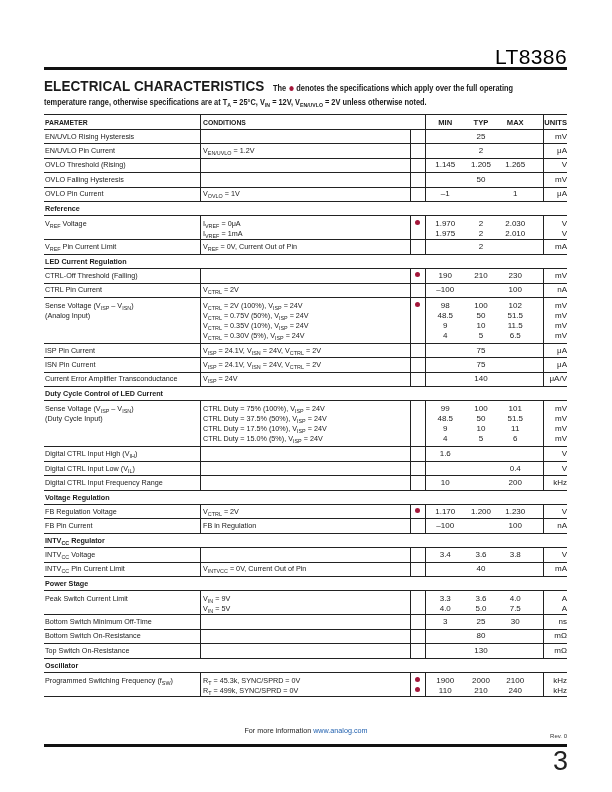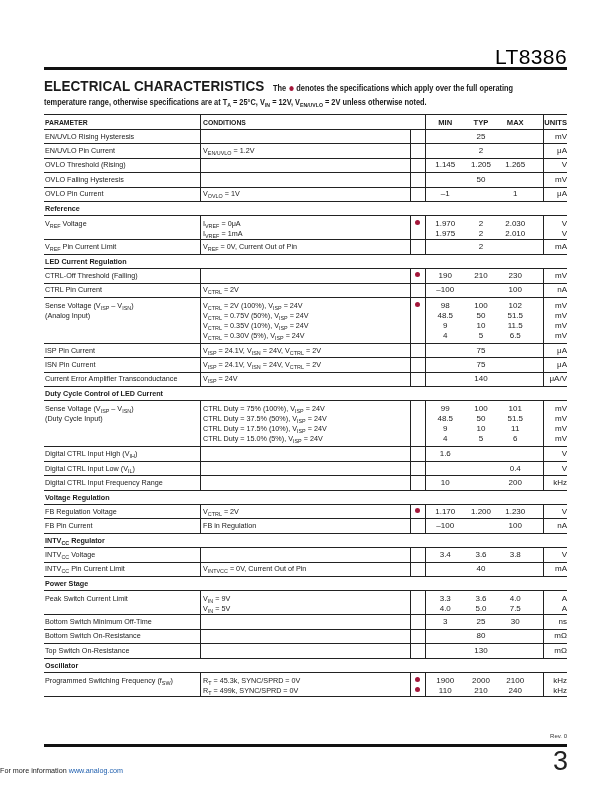--- a/index.html
+++ b/index.html
@@ -53,21 +53,21 @@
   tr.single td { height: 13.4px; vertical-align: middle; }
   tr.multi td { vertical-align: top; padding-top: 3px; }
   tr.multi.l2 td { height: 19px; }
   tr.multi.l4 td { height: 42px; }
   tr.section td { height: 13.4px; vertical-align: middle; font-weight: bold; padding-left: 1px; }
   .ln .dot { vertical-align: 1px; }
 
   .rev { position: absolute; right: 45px; top: 733px; font-size: 6px; color: #333; }
   .rule-bottom { position: absolute; left: 44px; width: 523px; top: 744px; height: 3px; background: #111; }
   .page-num { position: absolute; right: 44px; top: 746px; font-size: 27px; color: #222; line-height: 30px; }
-  .footer { position: absolute; left: 0; width: 612px; top: 766px; text-align: left; font-size: 7.2px; color: #222; }
+  .footer { position: absolute; left: 0; width: 612px; top: 726px; text-align: center; font-size: 7.2px; color: #222; }
   .footer .link { color: var(--link); }
 </style>
 </head>
 <body>
 
 <div class="part">LT8386</div>
 <div class="rule-top"></div>
 
 <div class="title">ELECTRICAL CHARACTERISTICS</div>
 <div class="intro intro1" id="intro-line1"><span>The </span><span class="dot"></span><span> denotes the specifications which apply over the full operating</span></div>

